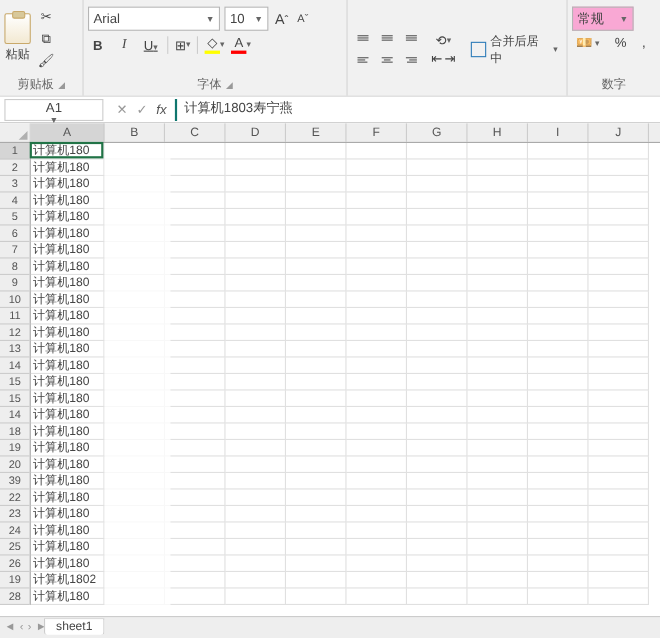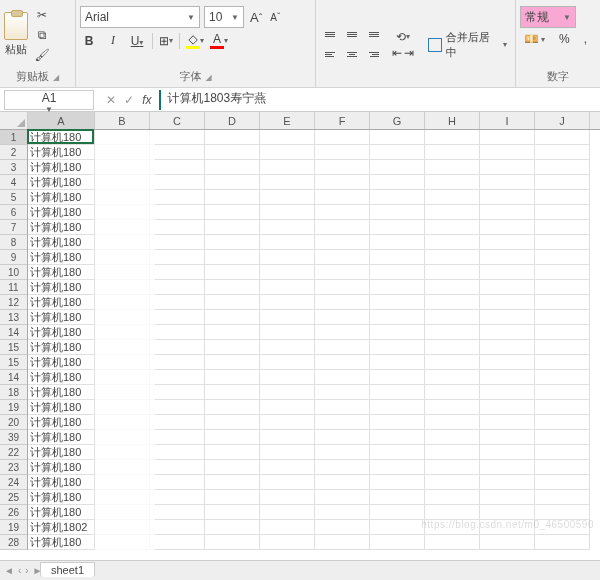--- a/index.html
+++ b/index.html
@@ -674,21 +674,20 @@
         <div class="cell" style="width: 55px;"></div>
         <div class="cell" style="width: 55px;"></div>
         <div class="cell" style="width: 55px;"></div>
         <div class="cell" style="width: 55px;"></div>
         <div class="cell" style="width: 55px;"></div>
         <div class="cell" style="width: 55px;"></div>
       </div>
     </div>
   <div class="active-cell" id="active" style="left: 27px; top: 17px; width: 67px; height: 15px;"></div>
   <div class="blur-col"></div>
-  <div class="watermark">https://blog.csdn.net/m0_46500590</div>
 </div>
 
 <div class="tabs" style="position:relative">
   <div class="tab-nav">
     <span>◄</span>
     <span>‹</span>
     <span>›</span>
     <span>►</span>
   </div>
   <div class="tab"><span>sheet1</span></div>

